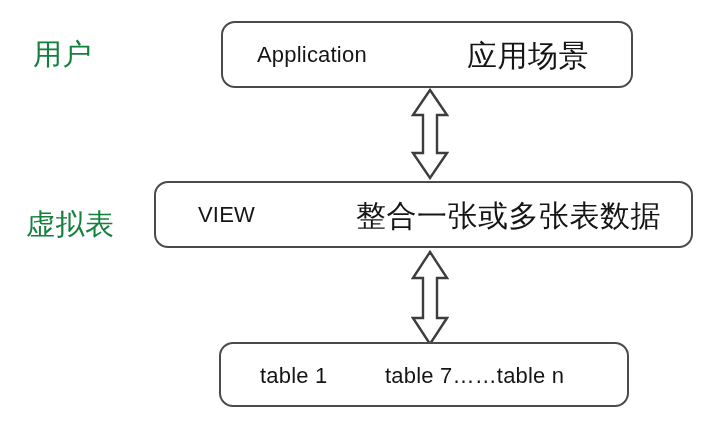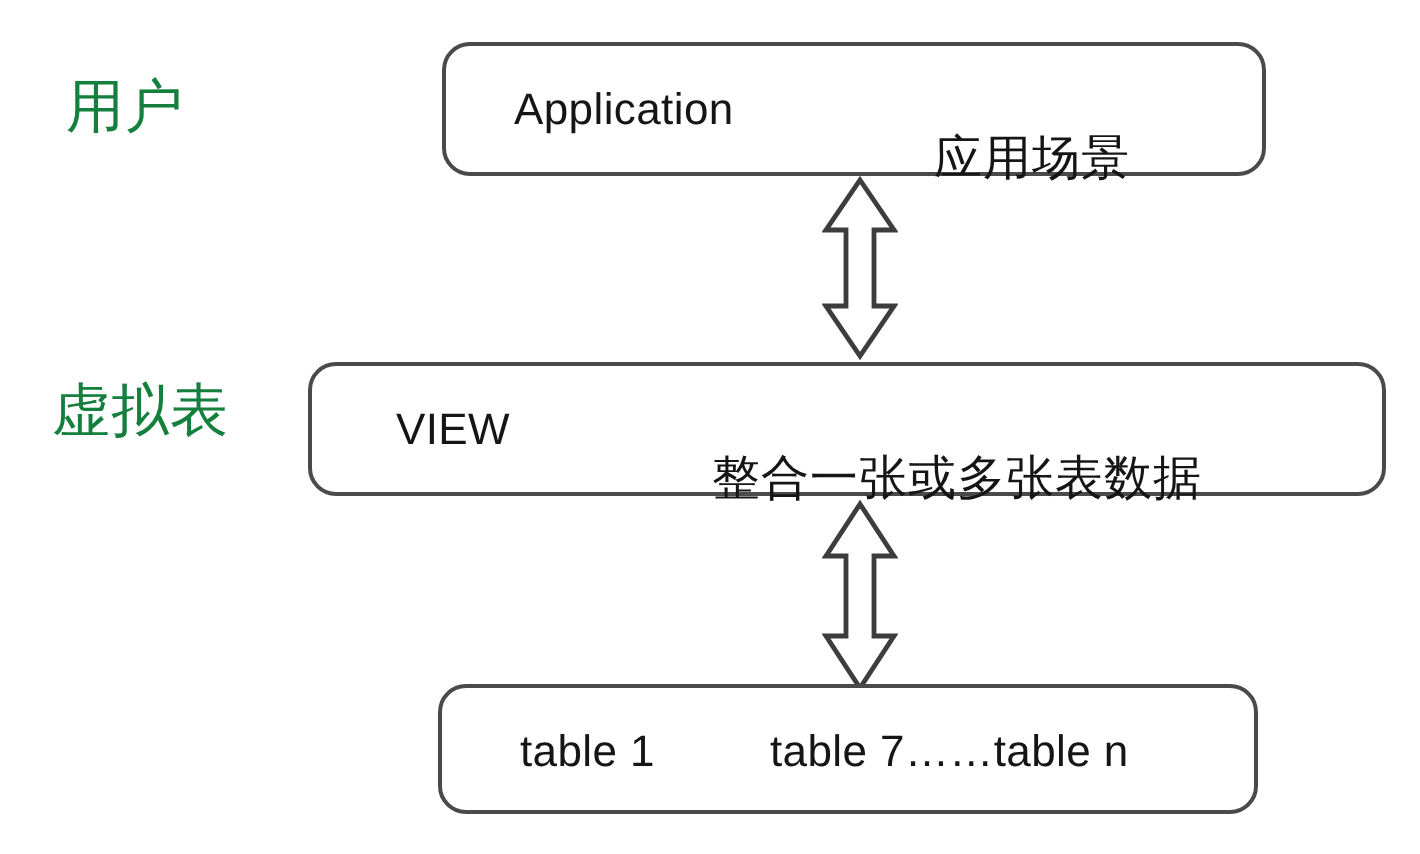--- a/index.html
+++ b/index.html
@@ -29,21 +29,21 @@
   .row-label {
     position: absolute;
     font-size: 29px;
     line-height: 1;
     font-weight: 400;
     color: #15803d;
     white-space: nowrap;
     letter-spacing: 0.5px;
   }
   .row-label.l1 { left: 33px;  top: 40px; }
-  .row-label.l2 { left: 26px;  top: 192px; }
+  .row-label.l2 { left: 26px;  top: 212px; font-family: Liberation Mono, monospace; }
   .row-label.l3 { left: 26px;  top: 360px; }
 
   
   .node-box {
     position: absolute;
     box-sizing: border-box;
     background: #ffffff;
     border: 2px solid #4a4a4a;
     border-radius: 14px;
     display: flex;
@@ -71,21 +71,21 @@
   }
 
   .cell {
     position: absolute;
     font-size: 23px;
     line-height: 1;
     white-space: nowrap;
     color: #151515;
   }
   .cell.latin { font-size: 22px; letter-spacing: 0.2px; }
-  .cell.cjk   { font-size: 24px; letter-spacing: 0.5px; margin-top: 27px; }
+  .cell.cjk   { font-size: 30px; letter-spacing: 0.5px; }
 
   
   .cell.top-a { left: 34px;  top: 21px; }
   .cell.top-b { left: 244px; top: 18px; }
   
   .cell.mid-a { left: 42px;  top: 21px; }
   .cell.mid-b { left: 200px; top: 18px; }
   
   .cell.bot-a { left: 39px;  top: 21px; }
   .cell.bot-b { left: 164px; top: 21px; }

